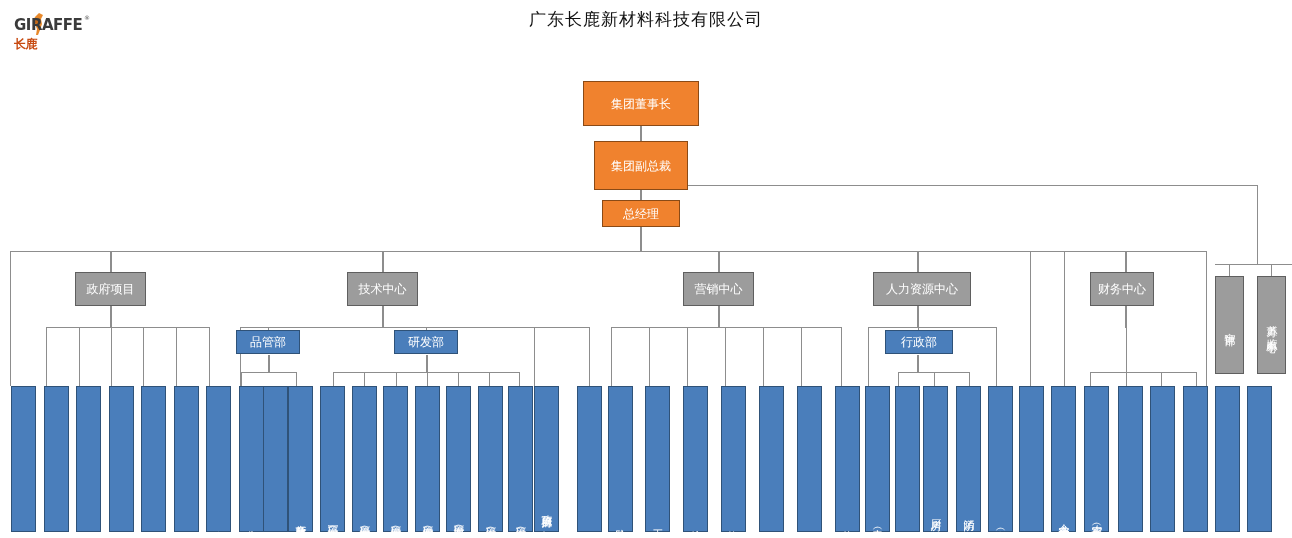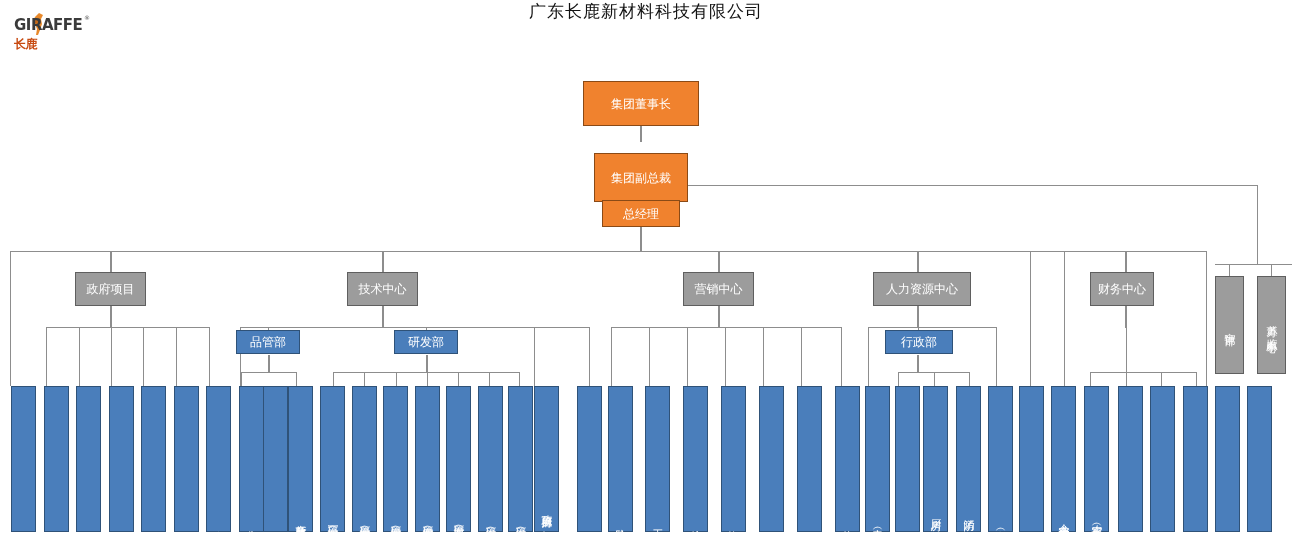--- a/index.html
+++ b/index.html
@@ -24,21 +24,21 @@
     position:absolute;left:16px;top:-2px;width:16px;height:24px;
   }
   #logo .reg{position:absolute;left:70px;top:0px;font-size:6px;color:#555;}
 
   
   .title{
     position:absolute;width:100%;text-align:center;
     font-family:"DejaVu Serif","Liberation Serif",serif;
     font-size:17px;color:#111;letter-spacing:1px;
   }
-  #title1{top:0;}
+  #title1{top:8px;}
   #title2{top:30px;}
 
   
   .node{
     position:absolute;box-sizing:border-box;
     display:flex;align-items:center;justify-content:center;
     border:1px solid #7f7f7f;
     color:#ffffff;
     font-family:"DejaVu Serif","Liberation Serif",serif;
     text-align:center;
@@ -162,21 +162,21 @@
 
   <div class="ln" style="left:1125px;top:306px;width:2px;height:22px;"></div>
   <div class="ln" style="left:1090px;top:372px;width:106px;height:1px;"></div>
   <div class="ln" style="left:1126px;top:327px;width:1px;height:45px;"></div>
   <div class="ln" style="left:1090px;top:372px;width:1px;height:14px;"></div>
   <div class="ln" style="left:1126px;top:372px;width:1px;height:14px;"></div>
   <div class="ln" style="left:1161px;top:372px;width:1px;height:14px;"></div>
   <div class="ln" style="left:1196px;top:372px;width:1px;height:14px;"></div>
 
   <div class="node orange h" style="left:583px;top:81px;width:116px;height:45px;">集团董事长</div>
-  <div class="node orange h" style="left:594px;top:153px;width:94px;height:49px;">集团副总裁</div>
+  <div class="node orange h" style="left:594px;top:141px;width:94px;height:49px;">集团副总裁</div>
   <div class="node orange h" style="left:602px;top:200px;width:78px;height:27px;">总经理</div>
 
   <div class="node gray h" style="left:75px;top:272px;width:71px;height:34px;">政府项目</div>
   <div class="node gray h" style="left:347px;top:272px;width:71px;height:34px;">技术中心</div>
   <div class="node gray h" style="left:683px;top:272px;width:71px;height:34px;">营销中心</div>
   <div class="node gray h" style="left:873px;top:272px;width:98px;height:34px;">人力资源中心</div>
   <div class="node gray h" style="left:1090px;top:272px;width:64px;height:34px;">财务中心</div>
 
   <div class="node gray vgray" style="left:1215px;top:276px;width:29px;height:98px;">审计部</div>
   <div class="node gray vgray" style="left:1257px;top:276px;width:29px;height:98px;">董办／监察中心</div>

